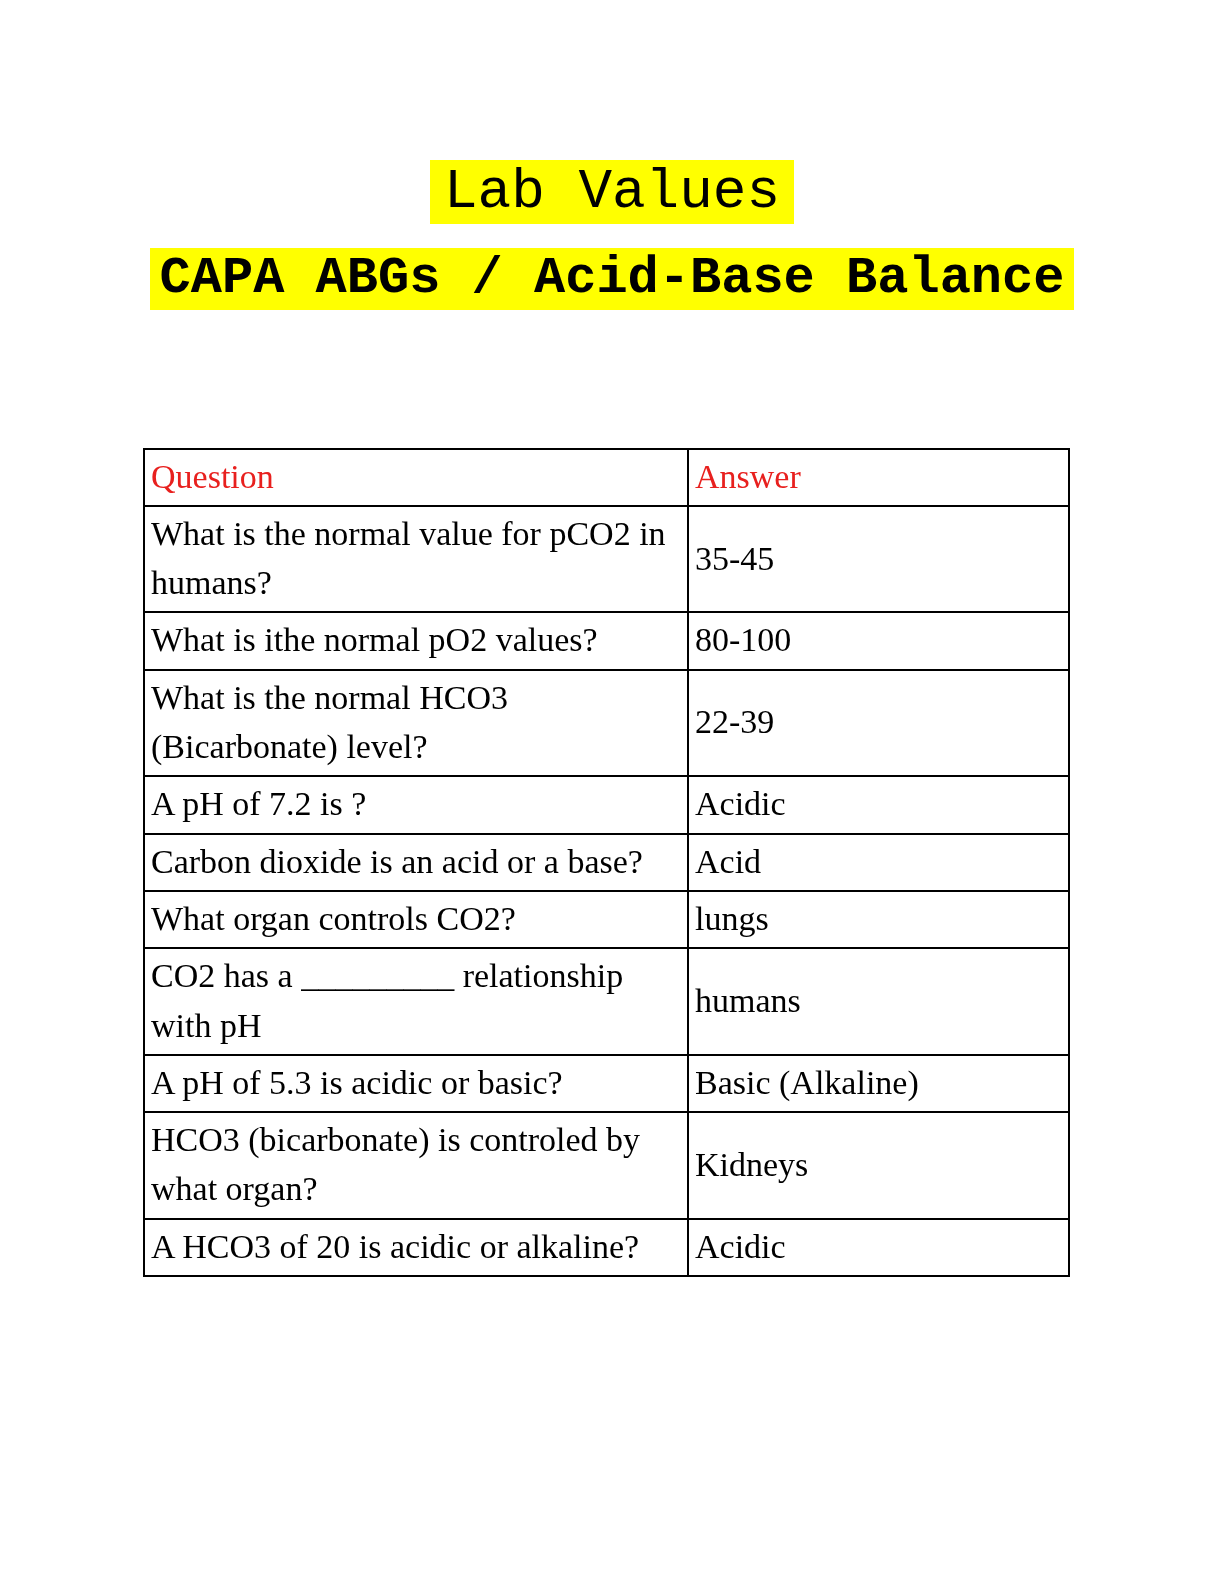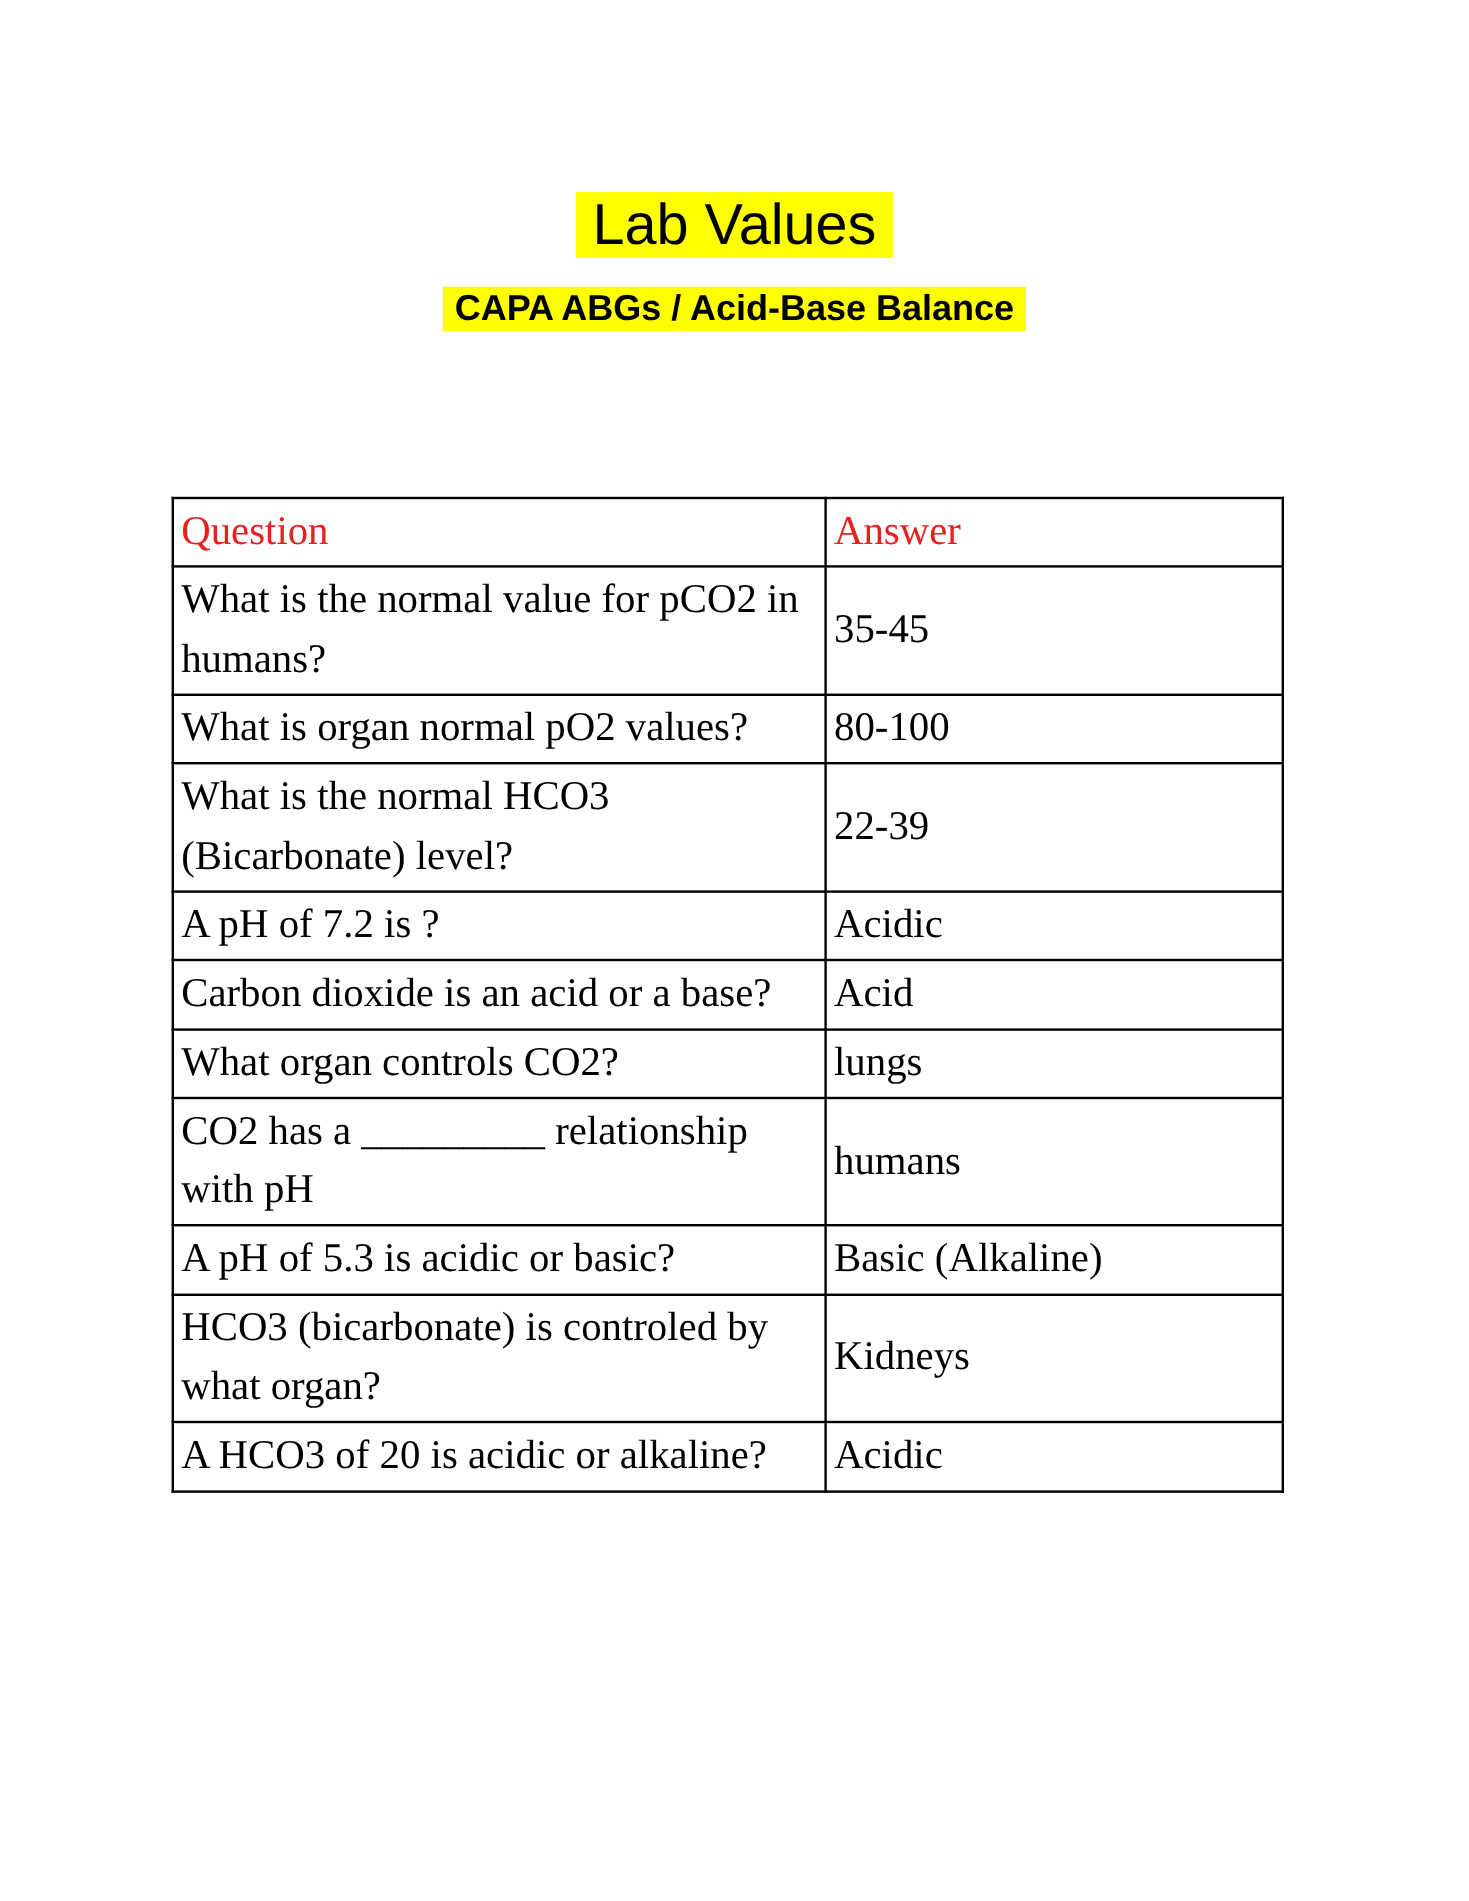--- a/index.html
+++ b/index.html
@@ -19,36 +19,36 @@
     font-family: "Liberation Serif", serif;
     color: var(--ink);
   }
   .title-wrap {
     text-align: center;
     padding-top: 160px;
   }
   .doc-title {
     display: inline-block;
     background: var(--highlight);
-    font-family: Liberation Sans, sans-serif;
+    font-family: Liberation Mono, monospace;
     font-weight: 400;
-    font-size: 48px;
+    font-size: 56px;
     line-height: 1.15;
     padding: 0 14px;
   }
   .subtitle-wrap {
     text-align: center;
     margin-top: 24px;
   }
   .doc-subtitle {
     display: inline-block;
     background: var(--highlight);
-    font-family: Liberation Sans, sans-serif;
+    font-family: Liberation Mono, monospace;
     font-weight: 700;
-    font-size: 30px;
+    font-size: 52px;
     line-height: 1.1;
     padding: 2px 10px;
   }
   .qa-table {
     margin: 138px 0 0 143px;
     width: 925px;
     border-collapse: collapse;
     table-layout: fixed;
   }
   .qa-table td, .qa-table th {
@@ -92,21 +92,21 @@
         <th>Question</th>
         <th>Answer</th>
       </tr>
     </thead>
     <tbody>
       <tr>
         <td>What is the normal value for pCO2 in humans?</td>
         <td>35-45</td>
       </tr>
       <tr>
-        <td>What is organ normal pO2 values?</td>
+        <td>What is ithe normal pO2 values?</td>
         <td>80-100</td>
       </tr>
       <tr>
         <td>What is the normal HCO3 (Bicarbonate) level?</td>
         <td>22-39</td>
       </tr>
       <tr>
         <td>A pH of 7.2 is ?</td>
         <td>Acidic</td>
       </tr>

